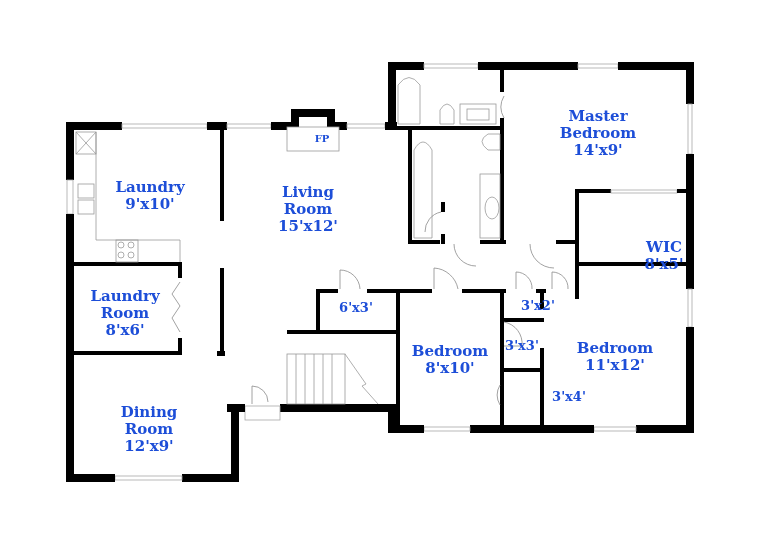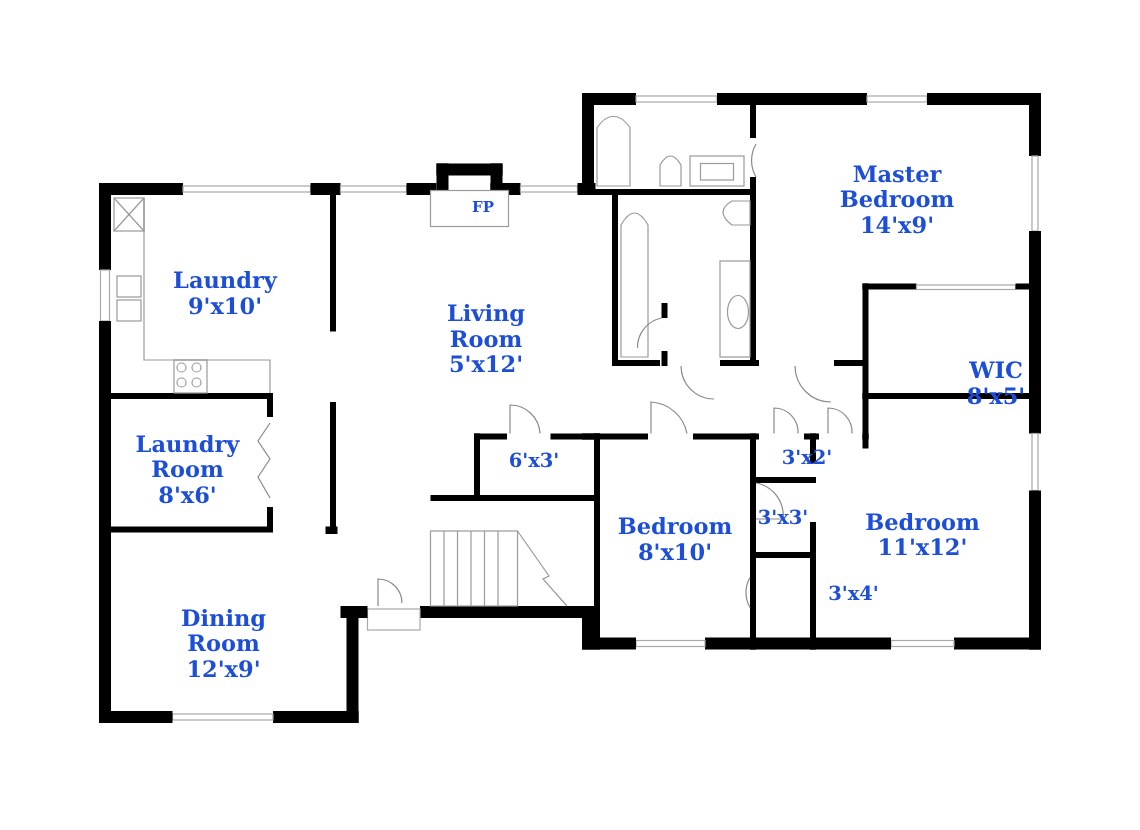--- a/index.html
+++ b/index.html
@@ -173,24 +173,24 @@
     <path class="door" d="M530,244 A24,24 0 0 0 554,268"></path>
     <path class="door" d="M504,96 A22,22 0 0 0 504,118"></path>
     <path class="door" d="M441,212 A20,20 0 0 0 425,232"></path>
   </g>
 </svg>
 
 <div class="label" style="left:150px; top:179px;">
   <span>Laundry</span>
   <span>9'x10'</span>
 </div>
-<div class="label" style="left:324px; top:184px;margin-top:17px;">
+<div class="label" style="left:308px; top:184px;">
   <span>Living</span>
   <span>Room</span>
-  <span>5'x12'</span>
+  <span>15'x12'</span>
 </div>
 <div class="label" style="left:598px; top:108px;">
   <span>Master</span>
   <span>Bedroom</span>
   <span>14'x9'</span>
 </div>
 <div class="label" style="left:664px; top:212px;margin-top:27px;">
   <span>WIC</span>
   <span>8'x5'</span>
 </div>

